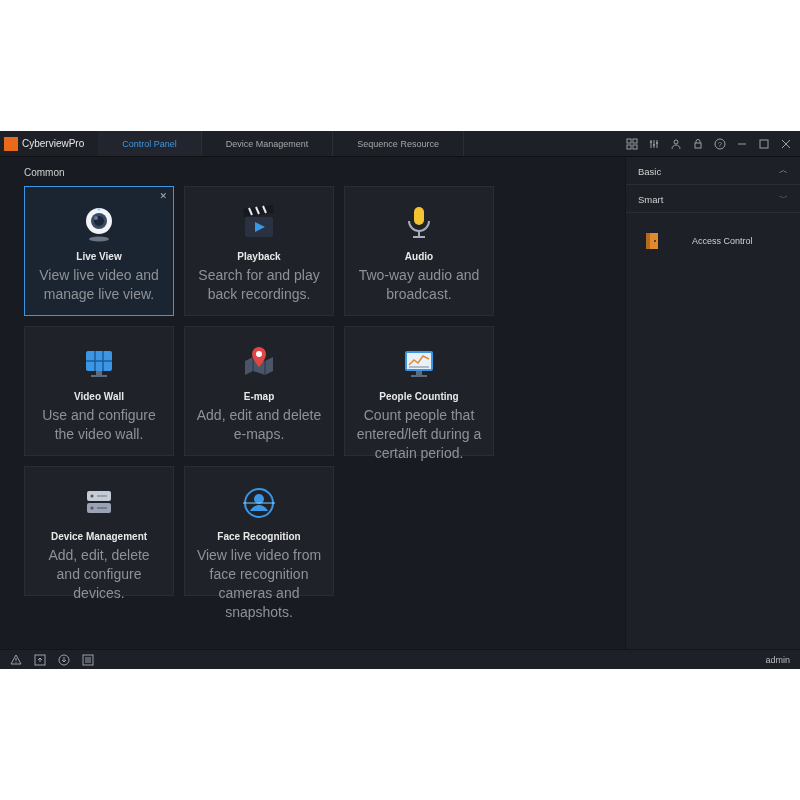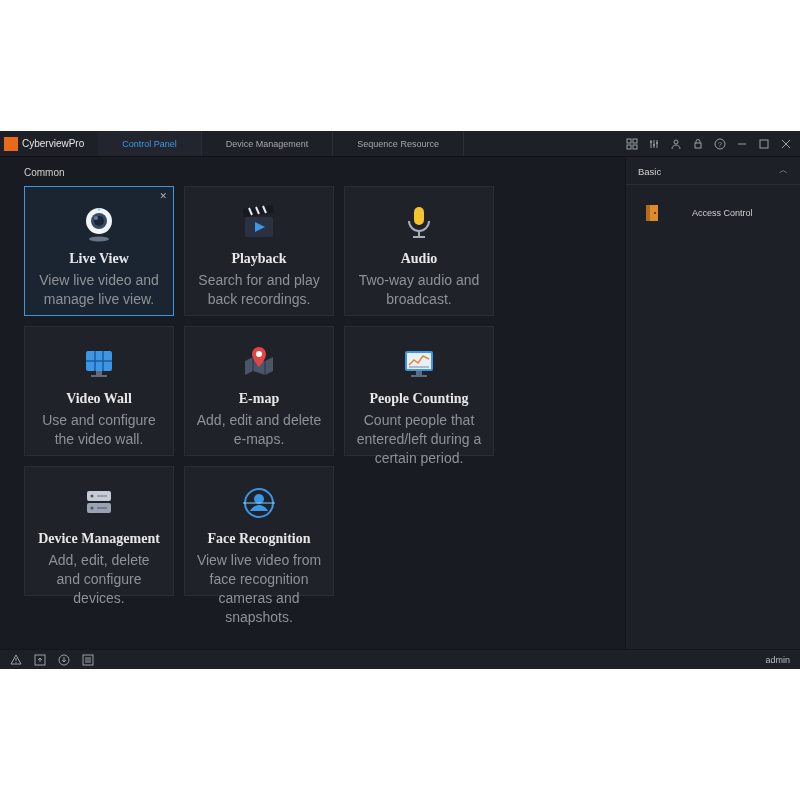--- a/index.html
+++ b/index.html
@@ -119,25 +119,24 @@
 .card-icon {
   width: 40px;
   height: 40px;
   margin-top: 8px;
   margin-bottom: 8px;
   display: flex;
   align-items: center;
   justify-content: center;
 }
 .card-title {
-  font-size: 14px;
+  font-size: 10px;
   font-weight: 600;
   color: #e8e8e8;
   margin-bottom: 4px;
-  font-family: Liberation Serif, serif;
 }
 .card-desc {
   font-size: 14px;
   color: #8e9298;
   line-height: 1.35;
 }
 .sidebar {
   width: 175px;
   background: #1d2027;
   border-left: 1px solid #14161a;
@@ -384,20 +383,24 @@
           <div class="card-desc">View live video from face recognition cameras and snapshots.</div>
         </div>
 
       </div>
     </div>
 
     <div class="sidebar">
       <div class="accordion">
         <span>Basic</span>
         <span class="chev">︿</span>
+      </div>
+      <div class="accordion">
+        <span>Smart</span>
+        <span class="chev">﹀</span>
       </div>
       <div class="side-items">
         <div class="side-item">
           <div class="side-icon">
             <svg width="22" height="22" viewBox="0 0 22 22">
                 <rect x="5" y="3" width="12" height="16" fill="#e08a2e"></rect>
                 <rect x="5" y="3" width="4" height="16" fill="#b56a1c"></rect>
                 <circle cx="14" cy="11" r="1" fill="#3a2a12"></circle>
               </svg>
           </div>

